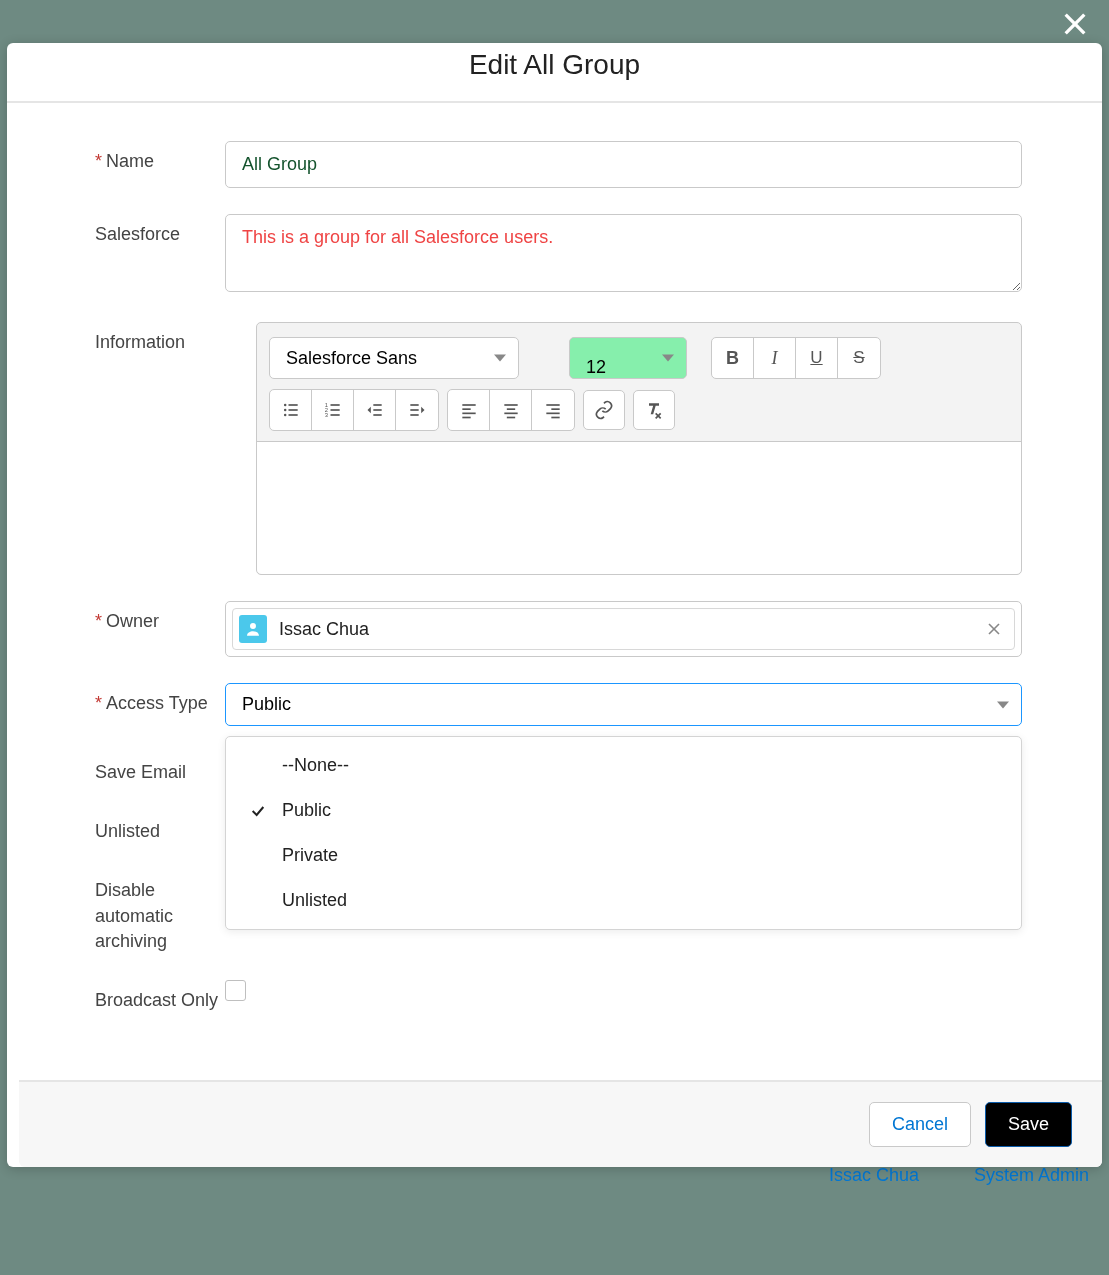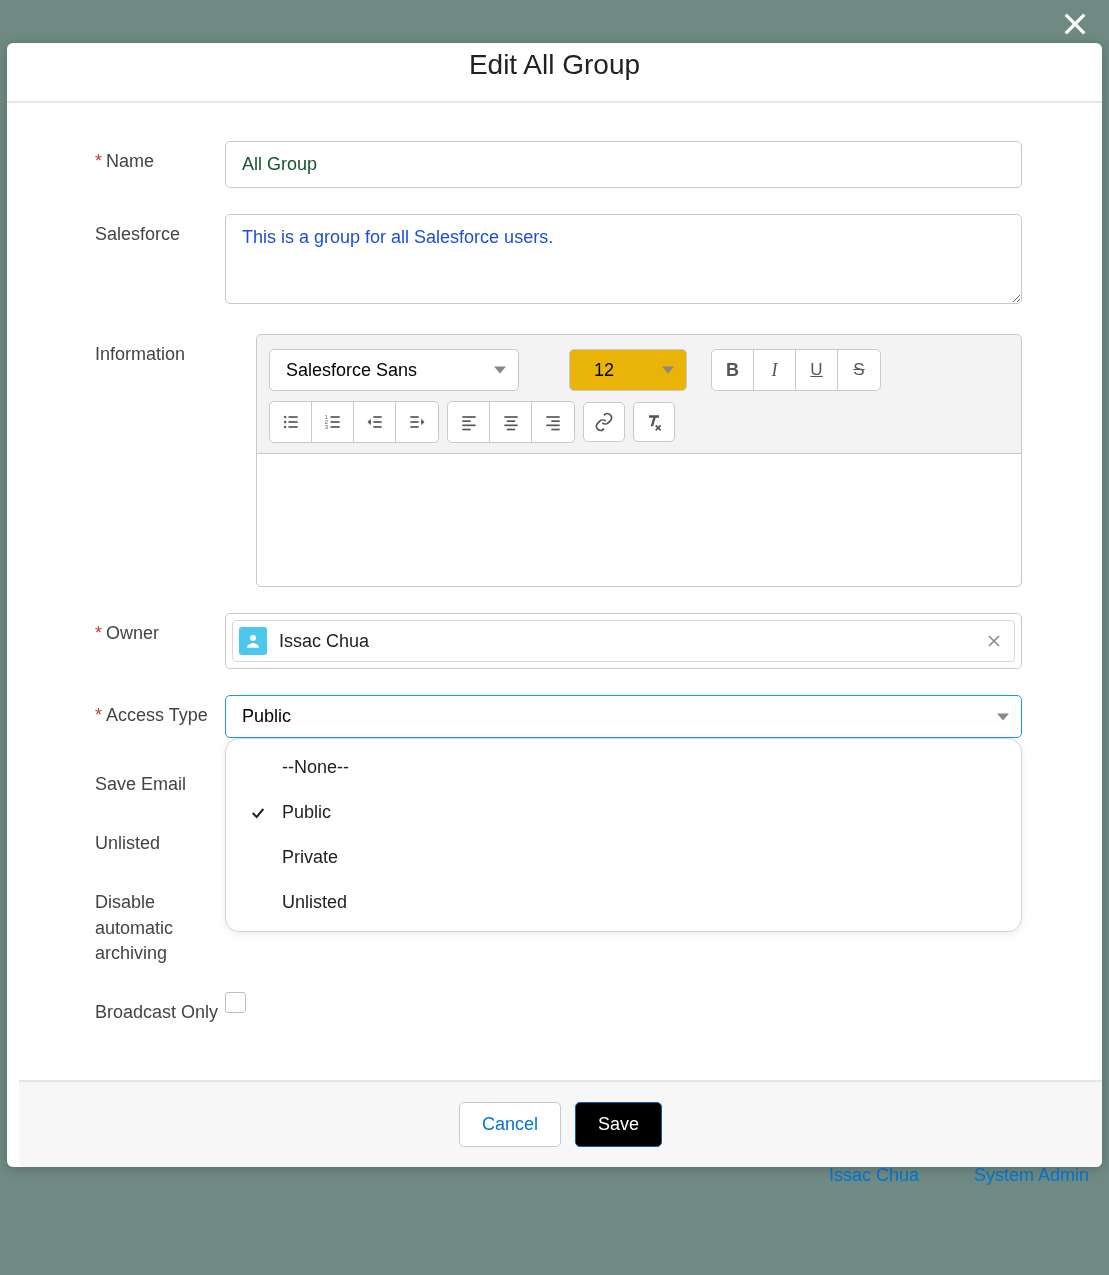--- a/index.html
+++ b/index.html
@@ -81,22 +81,22 @@
     font-size: 18px;
     color: #14532d;
     font-family: inherit;
   }
   .textarea {
     width: 100%;
     border: 1px solid #c9c9c9;
     border-radius: 5px;
     padding: 12px 16px;
     font-size: 18px;
-    color: #1d4ed8;
-    height: 90px;
+    color: #ef4444;
+    height: 78px;
     resize: both;
     font-family: inherit;
   }
   .rich-editor {
     border: 1px solid #c9c9c9;
     border-radius: 5px;
     background: #f3f3f3;
     margin-left: 31px;
   }
   .toolbar {
@@ -115,28 +115,28 @@
     border-radius: 5px;
     height: 42px;
     padding: 0 40px 0 16px;
     font-size: 18px;
     display: flex;
     align-items: center;
     position: relative;
     min-width: 250px;
   }
   .size-sel {
-    background: #eab308;
+    background: #86efac;
     border: 1px solid #c9c9c9;
     border-radius: 5px;
     height: 42px;
-    padding: 0 40px 0 24px;
-    font-size: 18px;
-    display: flex;
-    align-items: center;
+    padding: 0 40px 0 16px;
+    font-size: 18px;
+    display: flex;
+    align-items: flex-end;
     position: relative;
     min-width: 118px;
     margin-left: 42px;
   }
   .caret-down {
     position: absolute;
     right: 12px;
     top: 50%;
     transform: translateY(-50%);
     width: 0; height: 0;
@@ -215,24 +215,24 @@
   .select-open {
     border: 1px solid #1b96ff;
     border-radius: 5px;
     padding: 10px 16px;
     font-size: 18px;
     position: relative;
     background: #fff;
   }
   .dropdown {
     position: absolute;
-    margin-top: 0;
+    margin-top: 10px;
     background: #fff;
     border: 1px solid #d4d4d4;
-    border-radius: 14px;
+    border-radius: 5px;
     width: 100%;
     left: 0;
     top: 100%;
     z-index: 10;
     padding: 6px 0;
     box-shadow: 0 2px 8px rgba(0,0,0,0.08);
   }
   .dropdown-item {
     padding: 12px 20px 12px 56px;
     font-size: 18px;
@@ -252,21 +252,21 @@
     border: 1px solid #bfbfbf;
     border-radius: 3px;
     background: #fff;
   }
   .access-wrap { position: relative; }
   .modal-footer {
     border-top: 2px solid #e5e5e5;
     background: #f7f7f7;
     padding: 20px 30px;
     display: flex;
-    justify-content: center;
+    justify-content: flex-end;
     gap: 14px;
     border-radius: 0 0 6px 6px;
     margin-left: 12px;
   }
   .btn {
     padding: 11px 22px;
     font-size: 18px;
     border-radius: 5px;
     cursor: pointer;
     border: 1px solid #c9c9c9;

